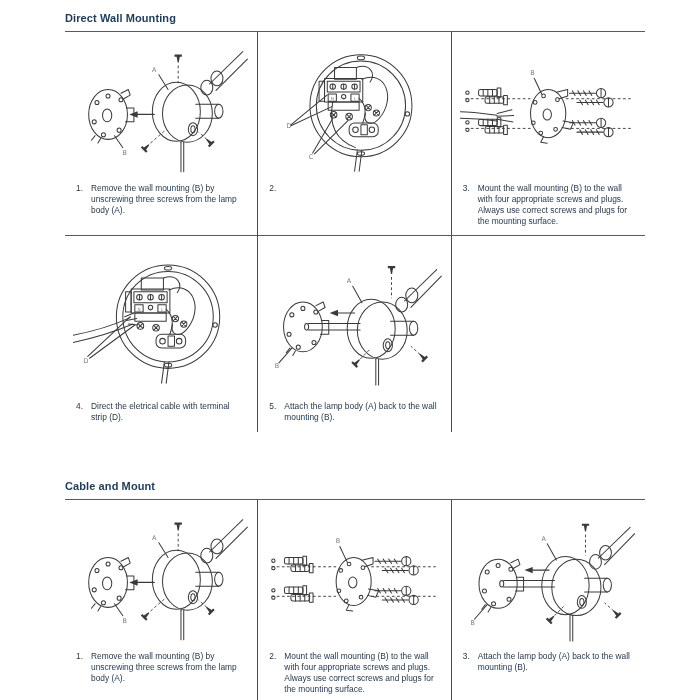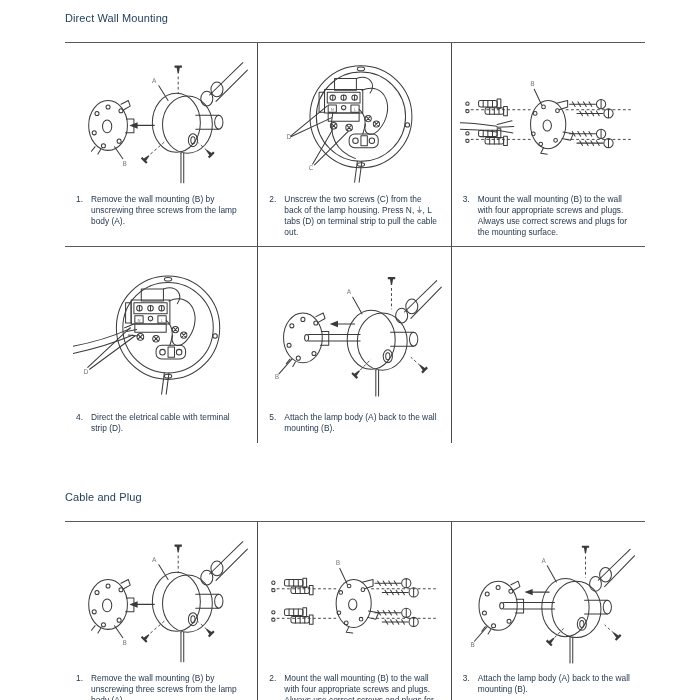--- a/index.html
+++ b/index.html
@@ -1,21 +1,21 @@
 <!DOCTYPE html>
 <html><head>
 <meta charset="utf-8">
 <style>
   * { margin:0; padding:0; box-sizing:border-box; }
   html,body { width:700px; height:700px; background:#ffffff; overflow:hidden; }
   body { font-family:"Liberation Sans", sans-serif; color:#26394e; }
   .page { padding:8px 55px 0 65px; width:700px; }
 
-  .section-title { font-size:11px; font-weight:normal; color:#1e3a56; letter-spacing:.1px;
-                   padding:4px 0 18px 0; }
+  .section-title { font-size:11px; font-weight:bold; color:#1e3a56; letter-spacing:.1px;
+                   padding:4px 0 7px 0; }
   .head-rule { border-bottom:1.2px solid #5a5a5a; }
 
   .row { display:grid; grid-template-columns:1fr 1fr 1fr; }
   .rule-bottom { border-bottom:1.2px solid #5a5a5a; }
   .panel { padding:10px 9px 8px 8px; border-right:1px solid #4a4a4a; }
   .panel.last { border-right:none; }
   .panel.spacer { border-right:none; }
 
   .figure { width:100%; height:132px; }
   .row2 .figure { height:146px; }
@@ -147,21 +147,20 @@
     </g>
   <text x="24" y="95" class="plbl">D</text>
               <text x="48" y="128" class="plbl">C</text>
               <text x="71.5" y="64" class="plbl" style="font-size: 4.5px;">N</text>
               <text x="84" y="63.5" class="plbl" style="font-size: 4.5px;">⏚</text>
               <text x="96.5" y="64" class="plbl" style="font-size: 4.5px;">L</text>
             </svg>
           </div>
         <div class="caption">
           <span class="num">2.</span>
-          <span class="txt">Unscrew the two screws (C) from the back of the lamp housing. Press N, ⏚, L tabs (D) on terminal strip to pull the cable out.</span>
         </div>
       </div>
       <div class="panel last">
         <div class="figure">
             <svg viewBox="0 0 190 140" xmlns="http://www.w3.org/2000/svg">
     <line class="dsh" x1="6" y1="60" x2="76" y2="60"></line>
     <line class="dsh" x1="114" y1="60" x2="184" y2="60"></line>
     <line class="dsh" x1="6" y1="92" x2="76" y2="92"></line>
     <line class="dsh" x1="114" y1="92" x2="184" y2="92"></line>
     <g class="ln">
@@ -345,21 +344,21 @@
         <div class="caption">
           <span class="num">5.</span>
           <span class="txt">Attach the lamp body (A) back to the wall mounting (B).</span>
         </div>
       </div>
       <div class="panel spacer"></div>
     </div>
   </section>
 
   <section class="second">
-    <div class="section-title head-rule">Cable and Plug</div>
+    <div class="section-title head-rule">Cable and Mount</div>
 
     <div class="row">
       <div class="panel">
         <div class="figure">
             <svg viewBox="0 0 190 140" xmlns="http://www.w3.org/2000/svg">
     <g class="ln">
       <ellipse cx="38" cy="77" rx="21" ry="27"></ellipse>
       <path d="M52 54 l8 -4 2 6 -7 4"></path>
       <path d="M58 70 h8 v15 h-9"></path>
       <path d="M24 100 l-4 5 M30 103 l-3 5"></path>

